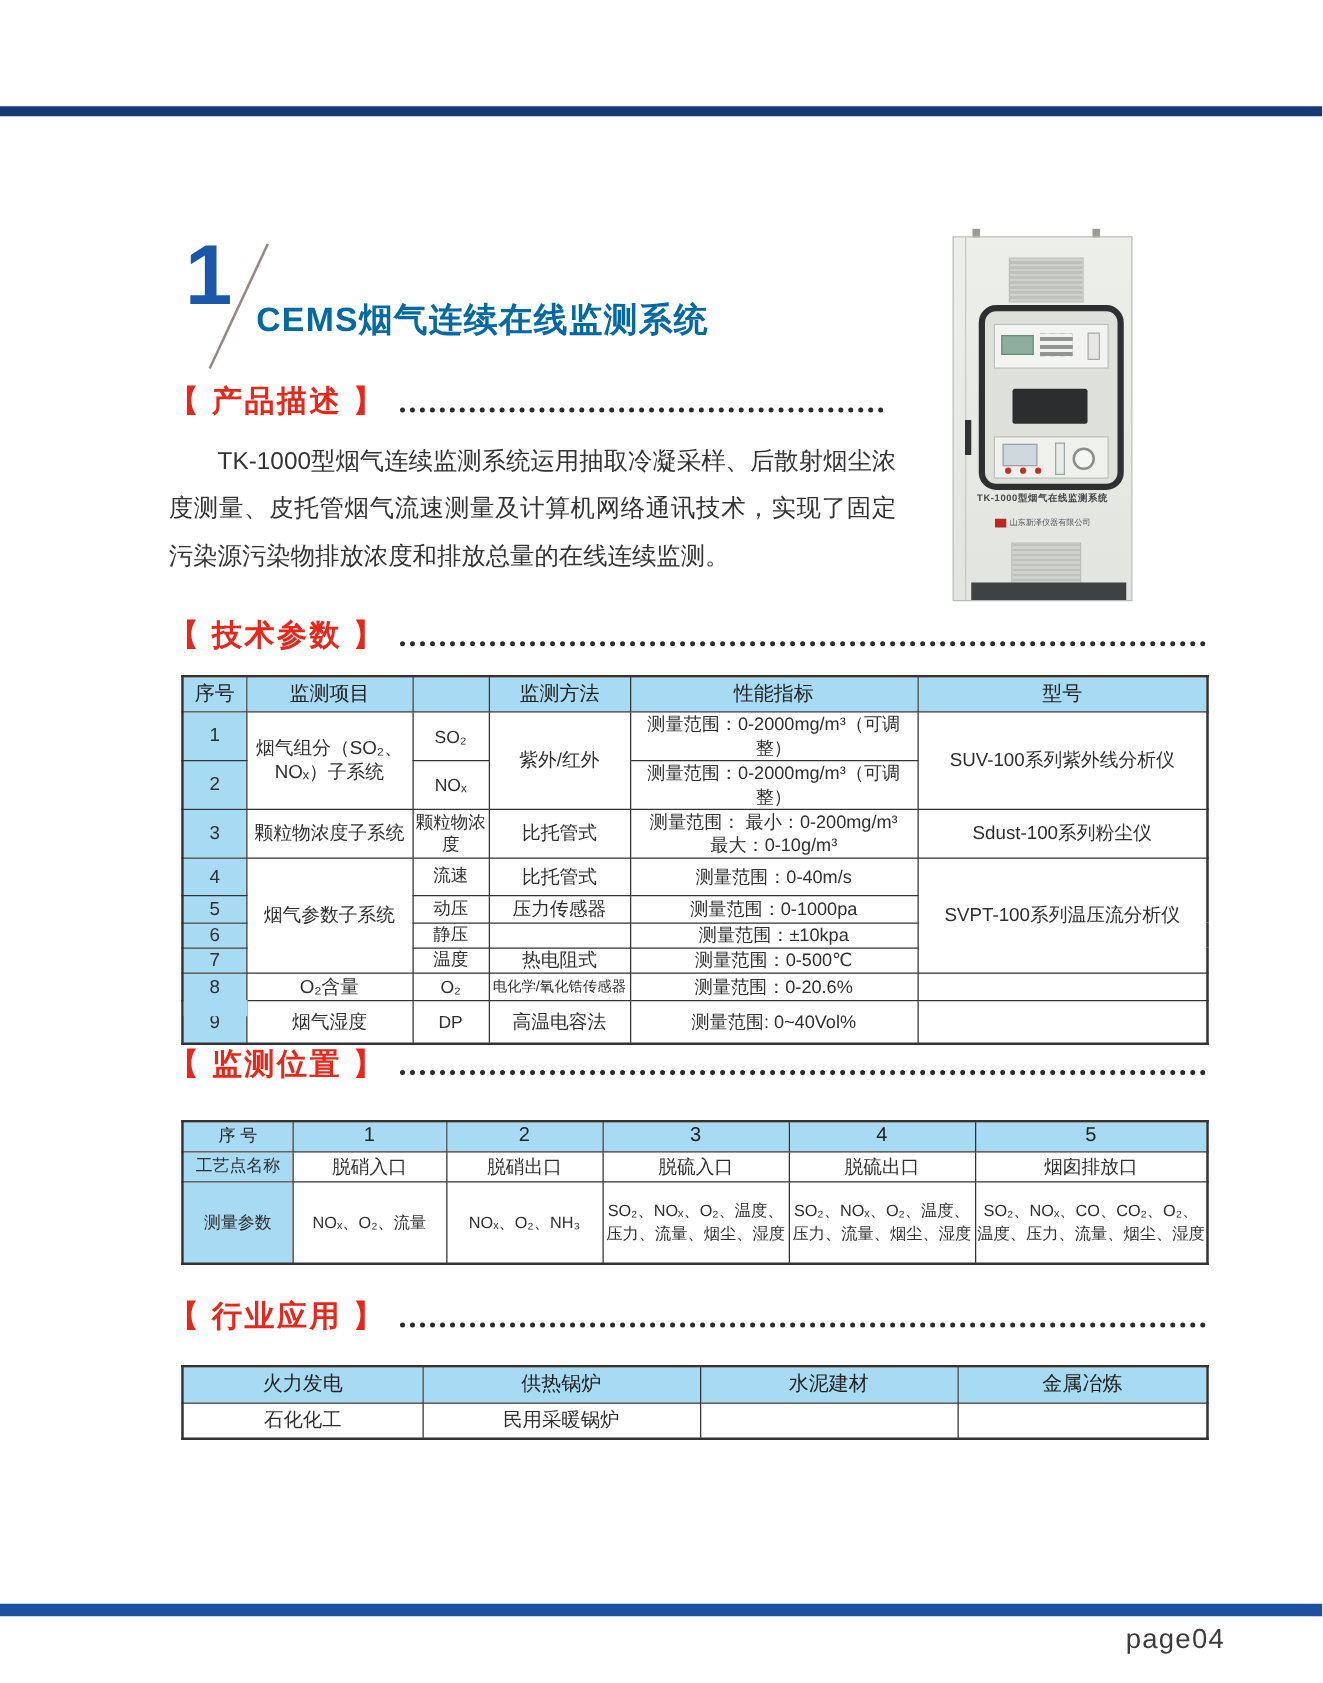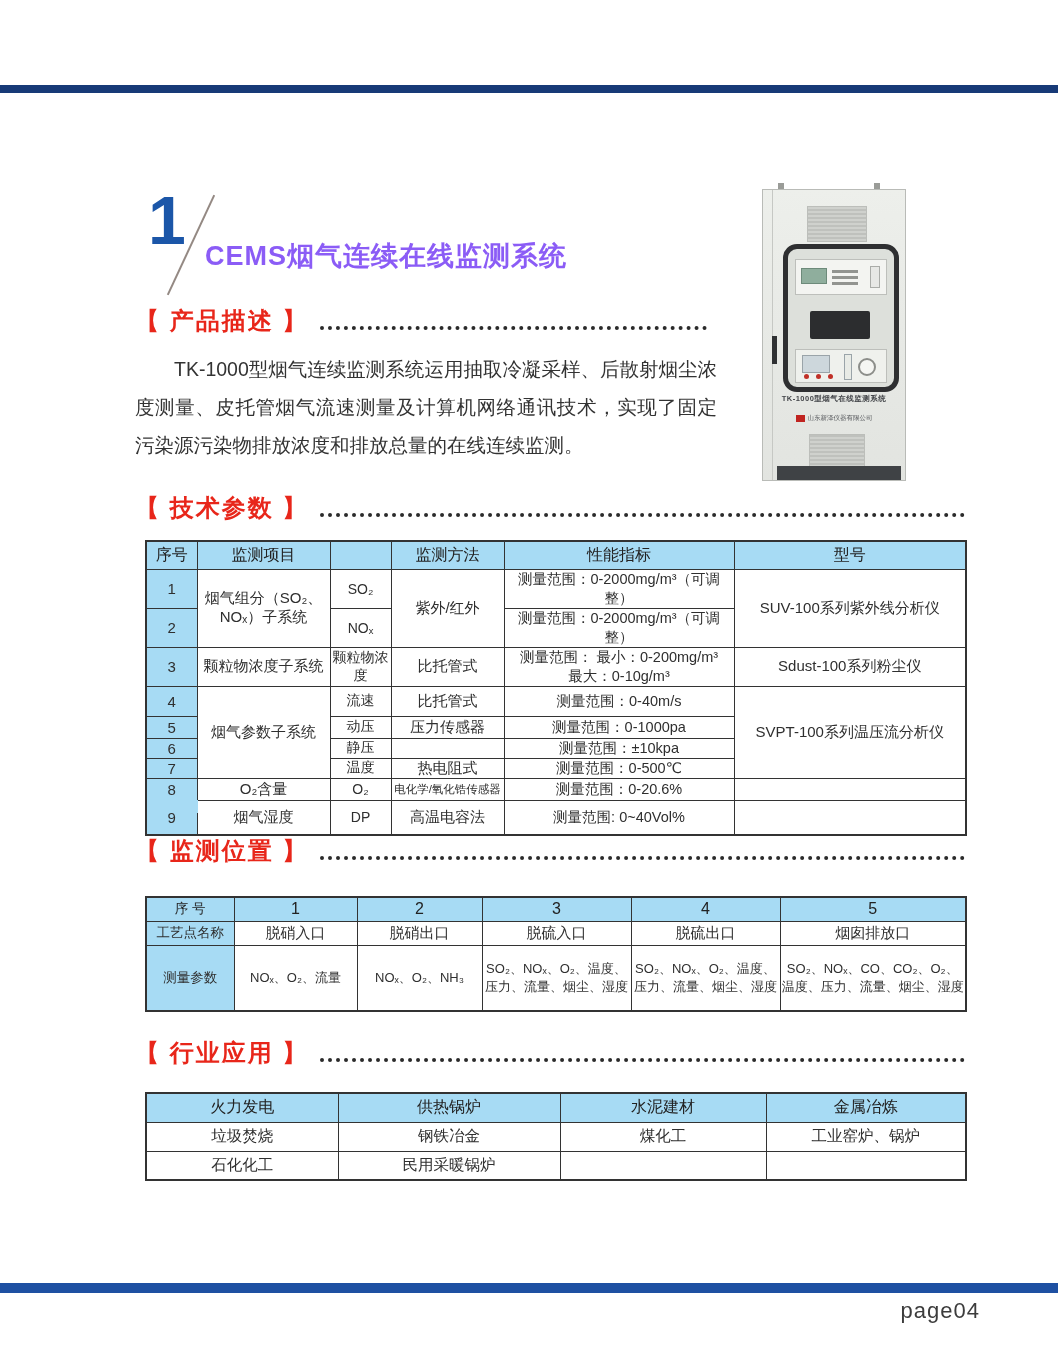--- a/index.html
+++ b/index.html
@@ -9,21 +9,21 @@
   
   .topbar{position:absolute;left:0;top:85px;width:1058px;height:60px;}
   .topbar-stripe{height:8px;background:#173a77;}
   .topbar-main{height:52px;background:#2255a4;display:flex;align-items:center;}
   .topbar-left{margin-left:135px;color:#fff;font-size:24px;font-weight:bold;letter-spacing:2px;}
   .topbar-right{margin-left:auto;margin-right:68px;color:#fff;font-size:26px;font-weight:bold;letter-spacing:1px;}
 
   
   .sec-num{position:absolute;left:148px;top:186px;font-size:68px;font-weight:bold;color:#1b56a8;line-height:1;}
   .sec-slash{position:absolute;left:190px;top:190px;width:2px;height:110px;background:#948983;transform:rotate(25deg);}
-  .sec-title{position:absolute;left:205px;top:238px;font-size:27px;font-weight:bold;color:#8b5cf6;letter-spacing:1px;}
+  .sec-title{position:absolute;left:205px;top:238px;font-size:27px;font-weight:bold;color:#0369a1;letter-spacing:1px;}
 
   
   .hrow{position:absolute;left:135px;display:flex;align-items:flex-end;}
   .hrow .htxt{color:#e8261a;font-size:24px;font-weight:bold;letter-spacing:2px;white-space:nowrap;}
   .hrow .dots{flex:1;border-bottom:4px dotted #2b2b2b;margin:0 0 7px 12px;}
   .hrow.h-product{top:305px;width:572px;}
   .hrow.h-tech{top:492px;width:830px;}
   .hrow.h-position{top:835px;width:830px;}
   .hrow.h-industry{top:1037px;width:830px;}
 
@@ -288,26 +288,20 @@
         <col style="width:200px">
       </colgroup>
     <tbody>
         <tr class="th-row">
       <td class="bluebg">火力发电</td>
       <td class="bluebg">供热锅炉</td>
       <td class="bluebg">水泥建材</td>
       <td class="bluebg">金属冶炼</td>
     </tr>
     <tr>
-      <td>垃圾焚烧</td>
-      <td>钢铁冶金</td>
-      <td>煤化工</td>
-      <td>工业窑炉、锅炉</td>
-    </tr>
-    <tr>
       <td>石化化工</td>
       <td>民用采暖锅炉</td>
       <td></td>
       <td></td>
     </tr>
   </tbody>
     </table>
 
   <div class="footer-bar"></div>
   <div class="footer-page">page04</div>

